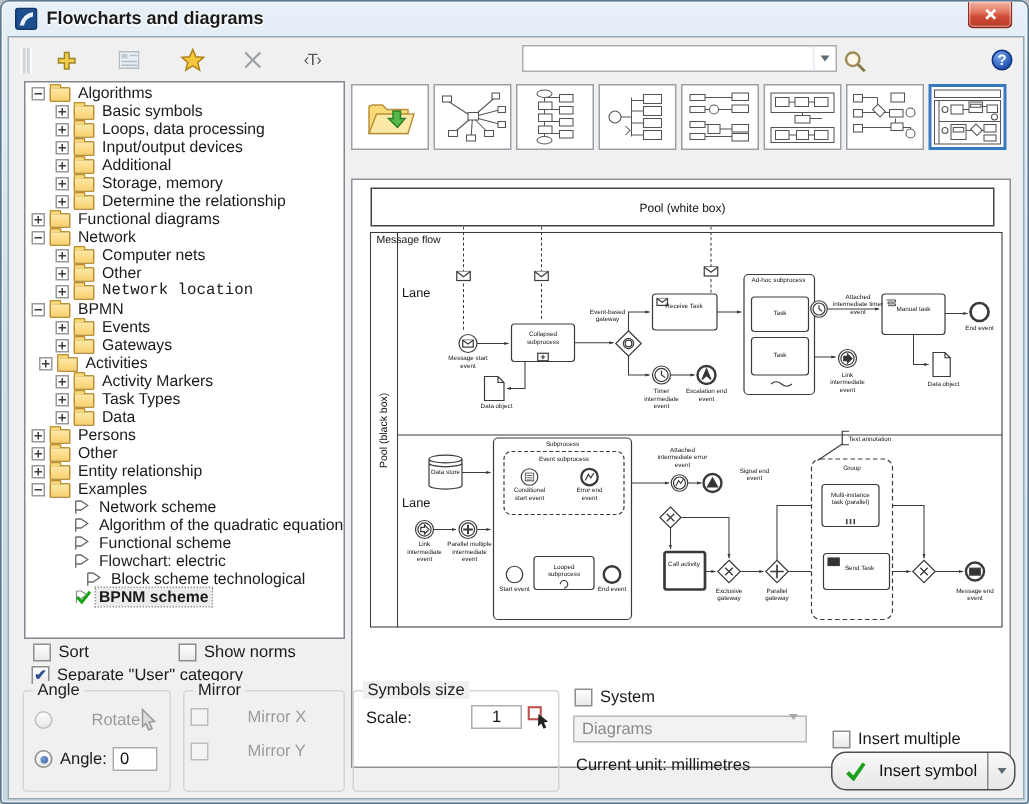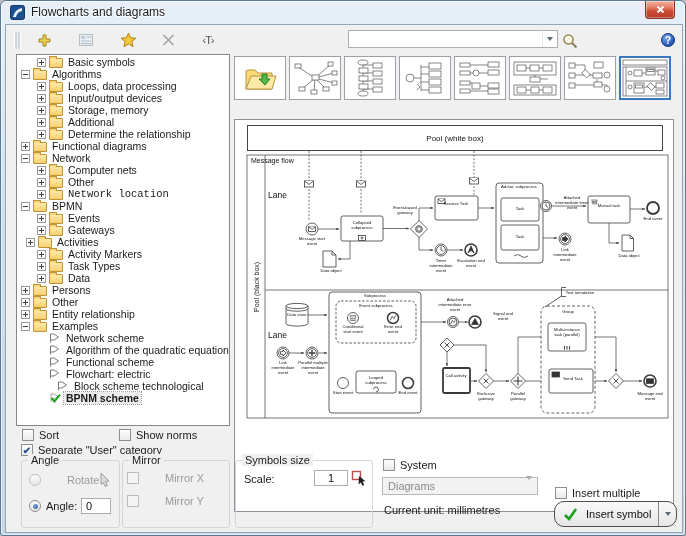--- a/index.html
+++ b/index.html
@@ -1,20 +1,20 @@
 <!DOCTYPE html>
 <html><head>
 <meta charset="utf-8">
 <style>
   html,body{margin:0;padding:0;background:#bfbfbf;font-family:"Liberation Sans",sans-serif;}
   *{box-sizing:border-box;}
   .window{position:relative;width:686px;height:536px;background:linear-gradient(#e7f0f8,#cfdfeb 40%,#c6d8e6);border:1px solid #5a7892;border-radius:6px 6px 3px 3px;overflow:hidden;box-shadow:inset 0 0 0 1px rgba(255,255,255,.6);}
   .titlebar{position:absolute;left:0;top:0;right:0;height:23px;}
   .title-icon{position:absolute;left:9px;top:4px;width:15px;height:15px;}
-  .title-text{position:absolute;left:30px;top:4px;font-size:12px;color:#1b1b1b;text-shadow:0 0 3px #fff,0 1px 0 #fff;}
+  .title-text{position:absolute;left:30px;top:4px;font-size:12px;color:#1b1b1b;text-shadow:0 0 3px #fff,0 1px 0 #fff;font-weight:bold;}
   .close-btn{position:absolute;right:10px;top:0;width:30px;height:18px;border:1px solid #8e2f23;border-top:none;border-radius:0 0 4px 4px;background:linear-gradient(#f3b3a4,#e17a62 40%,#cf4a35 60%,#b83a27);display:flex;align-items:center;justify-content:center;box-shadow:inset 0 0 0 1px rgba(255,255,255,.35);}
   .client{position:absolute;left:4px;top:23px;width:678px;height:509px;background:#f0f0f0;border:1px solid #96a7b4;}
   
   .grip{position:absolute;left:9px;top:7px;width:5px;height:17px;border-left:2px solid #cfd6db;border-right:2px solid #cfd6db;box-shadow:-1px 0 0 #fff,1px 0 0 #fff;}
   .tbtn{position:absolute;top:5px;width:20px;height:20px;display:flex;align-items:center;justify-content:center;}
   .ttext{font-size:11px;color:#555;letter-spacing:-1px;}
   .combo{position:absolute;left:342px;top:5px;width:210px;height:18px;background:#fff;border:1px solid #abadb3;display:flex;align-items:center;}
   .combo input{flex:1;border:none;outline:none;font-size:11px;padding:0 3px;background:transparent;}
   .combo .drop{width:15px;height:100%;display:flex;align-items:center;justify-content:center;border-left:1px solid #e3e9ef;}
   .tri-down{width:0;height:0;border-left:3.5px solid transparent;border-right:3.5px solid transparent;border-top:4px solid #5f6a73;}
@@ -116,49 +116,49 @@
       <svg width="16" height="16" viewBox="0 0 16 16">
           <circle cx="6.5" cy="6.5" r="4.5" fill="#fdf8e8" stroke="#9c8a57" stroke-width="1.6"></circle>
           <path d="M10 10 L14.5 14.5" stroke="#8a7a50" stroke-width="2"></path>
         </svg>
     </div>
     <div class="help-btn">
         <span>?</span>
       </div>
 
     <div class="tree">
-        <div class="trow" style="padding-left: 20px;">
-          <span class="exp plus"></span>
-          <span class="fold"></span>
-          <span class="lbl">Basic symbols</span>
-        </div>
         <div class="trow" style="padding-left: 4px;">
           <span class="exp"></span>
           <span class="fold"></span>
           <span class="lbl">Algorithms</span>
         </div>
         <div class="trow" style="padding-left: 20px;">
           <span class="exp plus"></span>
           <span class="fold"></span>
+          <span class="lbl">Basic symbols</span>
+        </div>
+        <div class="trow" style="padding-left: 20px;">
+          <span class="exp plus"></span>
+          <span class="fold"></span>
           <span class="lbl">Loops, data processing</span>
         </div>
         <div class="trow" style="padding-left: 20px;">
           <span class="exp plus"></span>
           <span class="fold"></span>
           <span class="lbl">Input/output devices</span>
         </div>
         <div class="trow" style="padding-left: 20px;">
           <span class="exp plus"></span>
           <span class="fold"></span>
+          <span class="lbl">Additional</span>
+        </div>
+        <div class="trow" style="padding-left: 20px;">
+          <span class="exp plus"></span>
+          <span class="fold"></span>
           <span class="lbl">Storage, memory</span>
-        </div>
-        <div class="trow" style="padding-left: 20px;">
-          <span class="exp plus"></span>
-          <span class="fold"></span>
-          <span class="lbl">Additional</span>
         </div>
         <div class="trow" style="padding-left: 20px;">
           <span class="exp plus"></span>
           <span class="fold"></span>
           <span class="lbl">Determine the relationship</span>
         </div>
         <div class="trow" style="padding-left: 4px;">
           <span class="exp plus"></span>
           <span class="fold"></span>
           <span class="lbl">Functional diagrams</span>
@@ -629,21 +629,21 @@
     </div>
     <div class="cbrow" style="left:113px;top:404px">
       <span class="cb"></span>
       <span>Show norms</span>
     </div>
     <div class="cbrow" style="left:15px;top:419px">
       <span class="cb">✔</span>
       <span>Separate "User" category</span>
     </div>
 
-    <div class="gb" style="left:15px;top:435px;width:99px;height:68px">
+    <div class="gb" style="left:9px;top:435px;width:99px;height:68px">
       <span class="gtitle">Angle</span>
       <div class="cbrow" style="left:7px;top:13px">
         <span class="radio dis"></span>
         <span class="dis-text">Rotate</span>
       </div>
       <svg style="position:absolute;left:76px;top:11px" width="14" height="16" viewBox="0 0 14 16">
           <path d="M3 1 L11 9 L7.4 9.4 L9.4 13.6 L7.2 14.6 L5.2 10.4 L3 12.4 Z" fill="#dcdcdc" stroke="#9a9a9a"></path>
         </svg>
       <div class="cbrow" style="left:7px;top:39px">
         <span class="radio on"></span>

